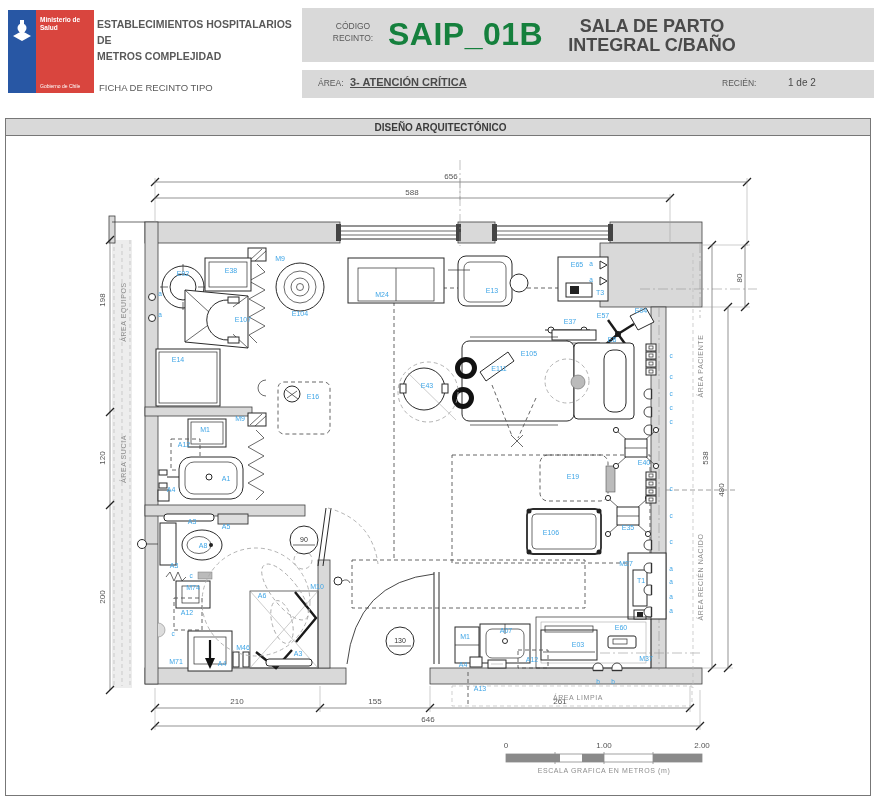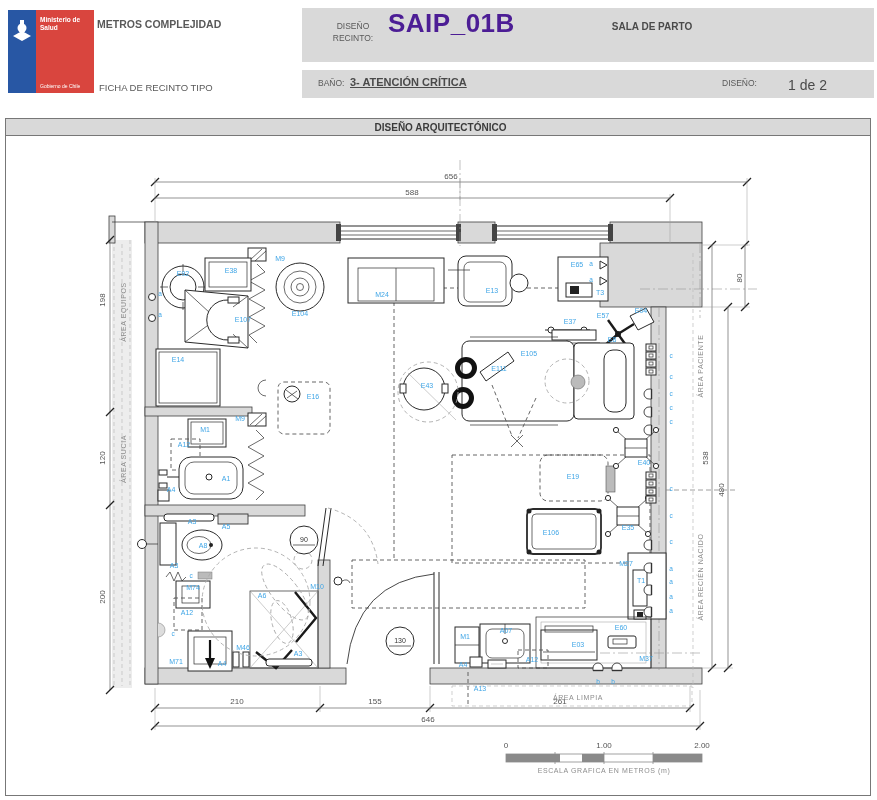--- a/index.html
+++ b/index.html
@@ -9,27 +9,27 @@
   #logo-blue{left:8px;top:10px;width:28px;height:83px;background:#2857A4;}
   #logo-red{left:36px;top:10px;width:58px;height:83px;background:#D9453E;color:#fff;}
   .logo-min{font-size:6.5px;font-weight:bold;padding:6px 0 0 4px;line-height:1.25;}
   .logo-gov{font-size:5px;position:absolute;bottom:4px;left:4px;}
   #title-block{left:97px;top:16px;width:212px;color:#595959;}
   .title-line{font-size:10.5px;font-weight:bold;line-height:16px;}
   #ficha-line{left:99px;top:82px;font-size:9.5px;color:#595959;}
   .graybox{background:#D9D9D9;}
   #code-panel{left:302px;top:8px;width:572px;height:54px;}
   #codigo-label{left:16px;top:12px;width:70px;font-size:8.5px;color:#595959;text-align:center;line-height:12px;}
-  #codigo-value{left:86px;top:0;width:150px;font-size:26px;font-weight:bold;color:#4c1d95;letter-spacing:.5px;}
-  #room-name{left:240px;top:9px;width:220px;text-align:center;font-size:10px;font-weight:bold;color:#4a4a4a;line-height:19px;}
+  #codigo-value{left:86px;top:8px;width:150px;font-size:32px;font-weight:bold;color:#15803d;letter-spacing:.5px;}
+  #room-name{left:240px;top:9px;width:220px;text-align:center;font-size:18px;font-weight:bold;color:#4a4a4a;line-height:19px;}
   #area-panel{left:302px;top:70px;width:572px;height:28px;}
   #area-label{left:16px;top:8px;font-size:8.5px;color:#595959;}
   #area-value{left:48px;top:6px;font-size:11px;font-weight:bold;color:#4a4a4a;text-decoration:underline;}
   #pagina-label{left:420px;top:8px;font-size:8.5px;color:#595959;}
-  #pagina-value{left:486px;top:7px;font-size:14px;color:#4a4a4a;}
+  #pagina-value{left:486px;top:7px;font-size:10px;color:#4a4a4a;}
   
   #section-frame{left:5px;top:118px;width:866px;height:678px;border:1px solid #777;box-sizing:border-box;}
   #section-titlebar{left:0;top:0;width:100%;height:17px;background:#D9D9D9;border-bottom:1px solid #777;box-sizing:border-box;text-align:center;}
   #section-title{font-size:10px;font-weight:bold;color:#3b3b3b;padding:3px 0 0 5px;}
   
   #plan{left:0;top:136px;}
   svg text{font-family:"Liberation Sans",sans-serif;}
   .wall{fill:#D9D9D9;stroke:#3f3f3f;stroke-width:.8;}
   .band{fill:#EDEDED;}
   .fx{fill:#fff;stroke:#2b2b2b;stroke-width:1;}
@@ -62,35 +62,37 @@
           <path d="M5 26 L14 21 L23 26 L14 31 Z"></path>
           <rect x="12" y="10" width="4" height="4"></rect>
         </g>
       </svg>
   </div>
   <div class="abs" id="logo-red">
     <div class="logo-min">Ministerio de Salud</div>
     <div class="logo-gov">Gobierno de Chile</div>
   </div>
   <div class="abs" id="title-block">
+    <div class="title-line">ESTABLECIMIENTOS HOSPITALARIOS DE</div>
     <div class="title-line">METROS COMPLEJIDAD</div>
   </div>
   <div class="abs" id="ficha-line">FICHA DE RECINTO TIPO</div>
 
   <div class="abs graybox" id="code-panel">
-    <div class="abs" id="codigo-label">DISEÑO RECINTO:</div>
+    <div class="abs" id="codigo-label">CÓDIGO RECINTO:</div>
     <div class="abs" id="codigo-value">SAIP_01B</div>
     <div class="abs" id="room-name">
       <div>SALA DE PARTO</div>
+      <div>INTEGRAL C/BAÑO</div>
     </div>
   </div>
   <div class="abs graybox" id="area-panel">
-    <div class="abs" id="area-label">BAÑO:</div>
+    <div class="abs" id="area-label">ÁREA:</div>
     <div class="abs" id="area-value">3- ATENCIÓN CRÍTICA</div>
-    <div class="abs" id="pagina-label">DISEÑO:</div>
+    <div class="abs" id="pagina-label">RECIÉN:</div>
     <div class="abs" id="pagina-value">1 de 2</div>
   </div>
 </div>
 
 <div class="abs" id="section-frame">
   <div class="abs" id="section-titlebar">
     <div id="section-title">DISEÑO ARQUITECTÓNICO</div>
   </div>
 </div>
 

